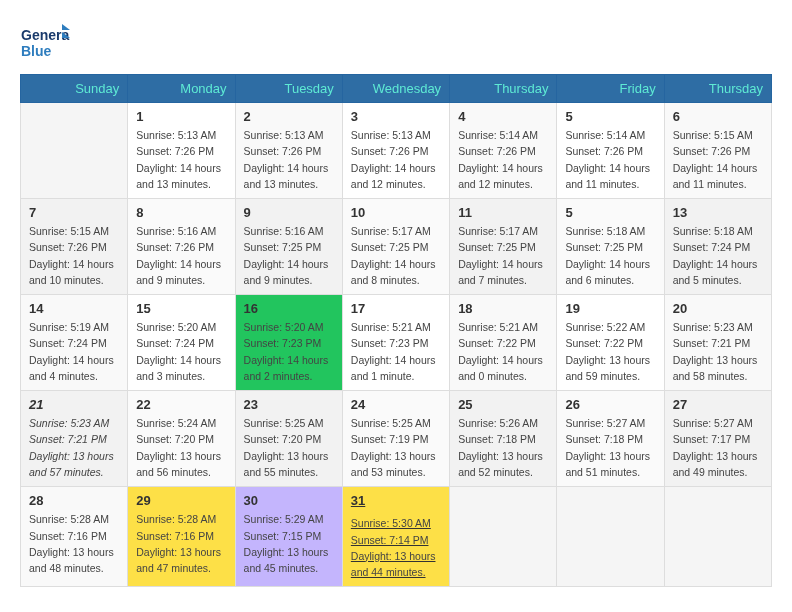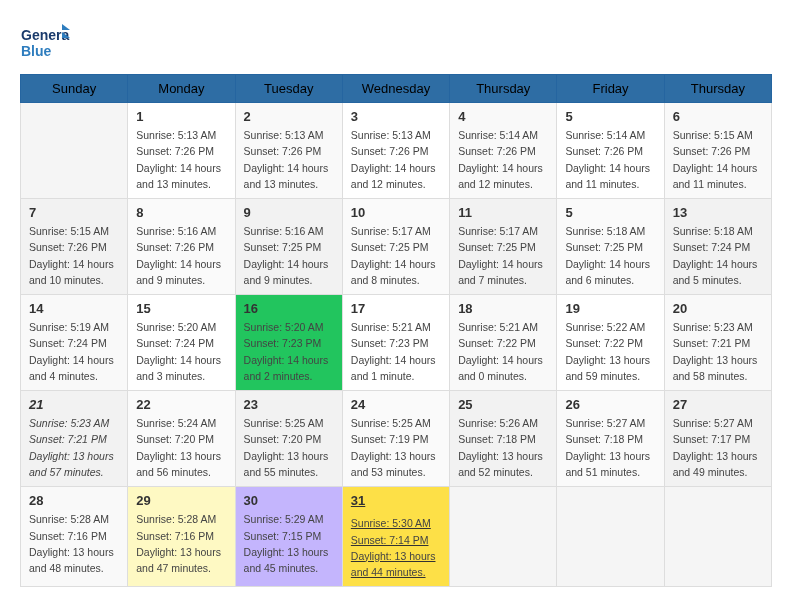--- a/index.html
+++ b/index.html
@@ -33,22 +33,22 @@
       font-size: 16px;
       color: #555;
     }
     .calendar {
       width: 100%;
       border-collapse: collapse;
       border: 1px solid #ccc;
     }
     .calendar th {
       background-color: #2e6da4;
-      color: #000000;
-      text-align: center;
+      color: #5eead4;
+      text-align: right;
       padding: 6px 8px;
       font-size: 13px;
       font-weight: normal;
       border: 1px solid #2565a0;
     }
     .calendar td {
       vertical-align: top;
       padding: 6px 8px;
       border: 1px solid #ddd;
       width: 107px;
@@ -315,21 +315,21 @@
         </td>
       </tr>
       <tr>
         <td style="background: rgb(249, 249, 249);">
           <span class="day-num">28</span>
           <div class="day-info" style="white-space: pre-line;">Sunrise: 5:28 AM
 Sunset: 7:16 PM
 Daylight: 13 hours
 and 48 minutes.</div>
         </td>
-        <td style="background: #fef9c3;">
+        <td style="background: #fde047;">
           <span class="day-num">29</span>
           <div class="day-info" style="white-space: pre-line;">Sunrise: 5:28 AM
 Sunset: 7:16 PM
 Daylight: 13 hours
 and 47 minutes.</div>
         </td>
         <td style="background: #c4b5fd;">
           <span class="day-num">30</span>
           <div class="day-info" style="white-space: pre-line;">Sunrise: 5:29 AM
 Sunset: 7:15 PM

